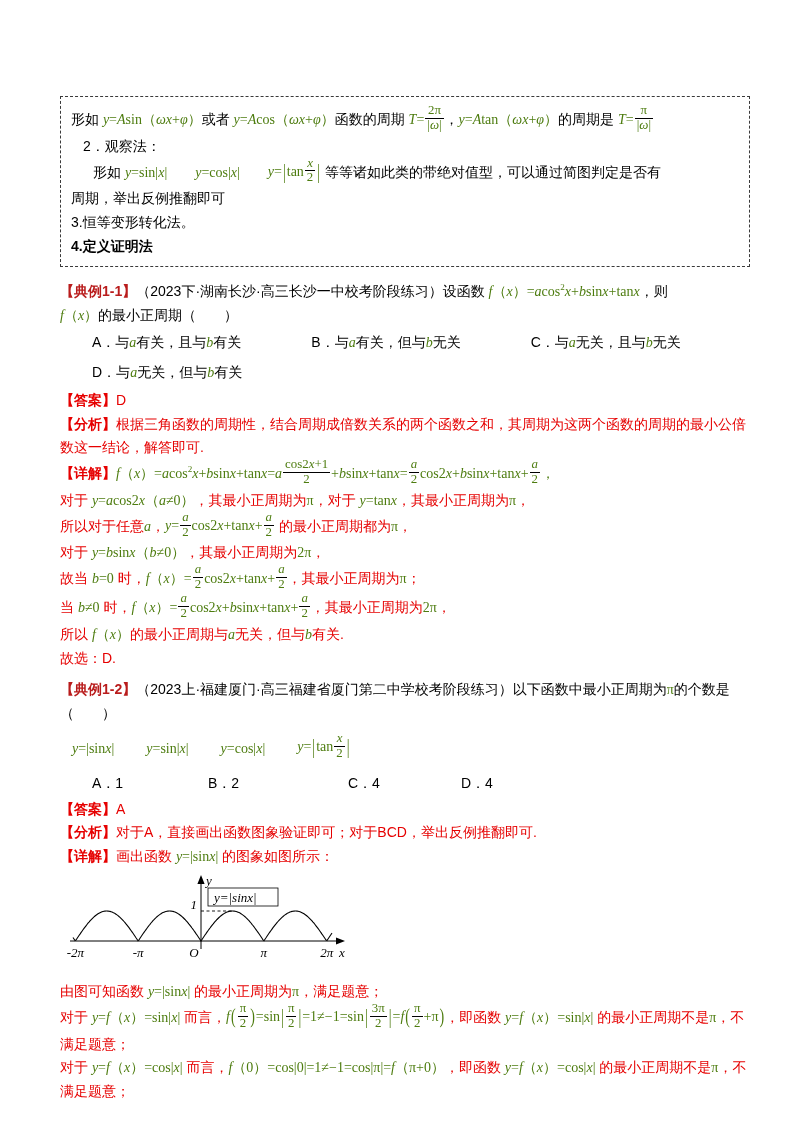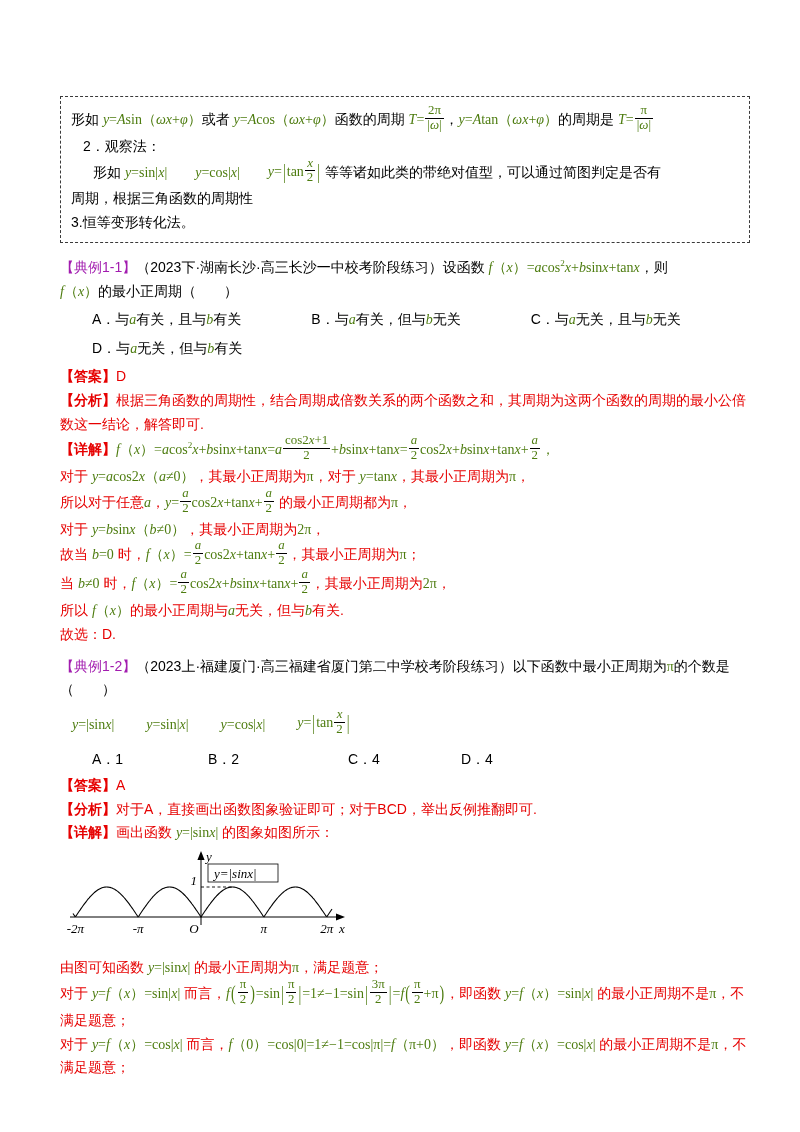--- a/index.html
+++ b/index.html
@@ -15,21 +15,21 @@
   .f{font-family:Liberation Serif, serif;color:#4d7c0f;white-space:nowrap}
   .f i{font-style:italic}
   sup{font-size:0.65em}
   .frac{display:inline-flex;flex-direction:column;text-align:center;vertical-align:middle;font-size:0.92em;line-height:1.08;margin:0 1px;transform:translateY(-2px)}
   .frac>span{padding:0 2px}
   .frac>span+span{border-top:1px solid #000}
   .bg{display:inline-block;transform:scaleY(1.55);margin:0 1px}
   .red{color:#e60000}
   .rl{color:#e60000}
   .lbl{font-weight:bold}
-  .exlabel{color:#a21caf;font-weight:normal}
+  .exlabel{color:#b91c1c;font-weight:bold}
   .ex{margin-bottom:8px}
   .opts2{display:grid;grid-template-columns:1fr 1fr 1fr;padding-left:32px;line-height:2.05;margin:1px 0}
   .opts4{display:flex;padding-left:32px;line-height:1.9;margin:1px 0}
   .opts4 span:nth-child(1){width:116px}
   .opts4 span:nth-child(2){width:140px}
   .opts4 span:nth-child(3){width:113px}
   .funcs{display:flex;align-items:center;gap:32px;padding-left:12px;min-height:42px;margin:1px 0}
   .graph{margin:2px 0 6px 6px}
   .gtick,.gtext{font-family:"Liberation Serif","DejaVu Serif",serif;font-style:italic;font-size:13px;fill:#000}
 </style>
@@ -44,22 +44,23 @@
             <span>|<i>ω</i>|</span>
           </span></span>，<span class="f"><i>y</i>=<i>A</i>tan（<i>ωx</i>+<i>φ</i>）</span>的周期是 <span class="f"><i>T</i>=<span class="frac">
             <span>π</span>
             <span>|<i>ω</i>|</span>
           </span></span></p>
     <p class="indent1">2．观察法：</p>
     <p class="indent2">形如 <span class="f"><i>y</i>=sin|<i>x</i>|</span>　　<span class="f"><i>y</i>=cos|<i>x</i>|</span>　　<span class="f"><i>y</i>=<span class="bg">|</span>tan<span class="frac">
             <span><i>x</i></span>
             <span>2</span>
           </span><span class="bg">|</span></span> 等等诸如此类的带绝对值型，可以通过简图判定是否有</p>
-    <p>周期，根据三角函数的周期性</p>
+    <p>周期，举出反例推翻即可</p>
     <p>3.恒等变形转化法。</p>
+    <p class="bold">4.定义证明法</p>
   </div>
 
   <section class="ex">
     <p><span class="exlabel">【典例1-1】</span><span>（2023下·湖南长沙·高三长沙一中校考阶段练习）设函数 <span class="f"><i>f</i>（<i>x</i>）=<i>a</i>cos<sup>2</sup><i>x</i>+<i>b</i>sin<i>x</i>+tan<i>x</i></span>，则<br><span class="f"><i>f</i>（<i>x</i>）</span>的最小正周期（  ）</span></p>
     <div class="opts2">
       <span>A．与<span class="f"><i>a</i></span>有关，且与<span class="f"><i>b</i></span>有关</span>
       <span>B．与<span class="f"><i>a</i></span>有关，但与<span class="f"><i>b</i></span>无关</span>
       <span>C．与<span class="f"><i>a</i></span>无关，且与<span class="f"><i>b</i></span>无关</span>
       <span>D．与<span class="f"><i>a</i></span>无关，但与<span class="f"><i>b</i></span>有关</span>
     </div>

